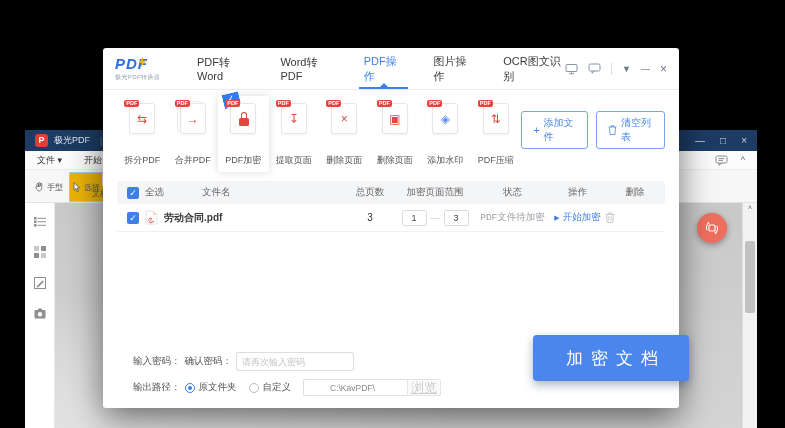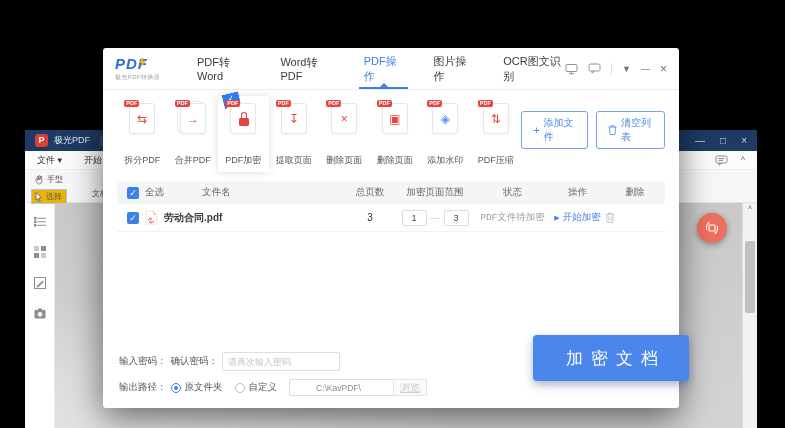--- a/index.html
+++ b/index.html
@@ -12,21 +12,21 @@
   .bw-plogo{width:13px;height:13px;background:#e23c39;border-radius:3px;color:#fff;font-size:9px;font-weight:bold;text-align:center;line-height:13px;}
   .bw-title{color:#dde5ef;font-size:9px;}
   .bw-sep{color:rgba(255,255,255,.3);font-size:9px;margin:0 4px;}
   .bw-tabicon{width:10px;height:12px;border:1px solid rgba(255,255,255,.55);border-radius:2px;}
   .bw-controls{margin-left:auto;display:flex;gap:15px;color:#cdd6e2;font-size:10px;}
   .bw-controls span{cursor:default;line-height:21px;}
   .bw-menubar{height:19px;background:#fbfbfb;border-bottom:1px solid #ededed;display:flex;align-items:center;padding:0 12px;gap:22px;font-size:9px;color:#333;}
   .bw-menu-right{margin-left:auto;display:flex;align-items:center;gap:13px;color:#777;}
   .bw-chevup{font-size:9px;color:#666;}
   .bw-toolbar{height:33px;background:#f7f7f7;border-bottom:1px solid #e2e2e2;display:flex;padding:2px 0 0 6px;font-size:8px;color:#555;position:relative;}
-  .bw-tool-rows{display:flex;flex-direction:column;gap:2px;}
+  .bw-tool-rows{display:flex;flex-direction:row;gap:2px;}
   .bw-tool-row{display:flex;align-items:center;gap:3px;padding:1px 3px;border:1px solid transparent;}
   .bw-tool-row.selected{border:1px solid #a9c6ec;background:#eab308;}
   .bw-bigtool{position:absolute;left:62px;top:2px;width:42px;text-align:center;}
   .bw-lockdoc{width:13px;height:15px;margin:0 auto;background:#fff;border:1px solid #e0b; border:1px solid #eee;border-radius:2px;position:relative;}
   .bw-lockdoc .lockbody{position:absolute;left:3px;top:6px;width:6px;height:5px;background:#e5453e;border-radius:1px;}
   .bw-lockdoc .lockring{position:absolute;left:4px;top:2px;width:4px;height:4px;border:1px solid #e5453e;border-bottom:none;border-radius:3px 3px 0 0;}
   .bw-bigtool-label{font-size:8px;color:#555;margin-top:1px;white-space:nowrap;}
   .bw-body{display:flex;height:225px;}
   .bw-sidebar{width:30px;background:#fff;border-right:1px solid #e9e9e9;display:flex;flex-direction:column;align-items:center;padding-top:14px;gap:19px;color:#8f8f8f;}
   .bw-docarea{flex:1;background:linear-gradient(180deg,#c9c9c9,#d4d4d4);position:relative;}
@@ -86,33 +86,33 @@
   .hd-filename{margin-left:32px;}
   .fname{font-weight:bold;color:#3c3c3c;}
   .range-input{width:25px;height:16px;border:1px solid #dcdcdc;border-radius:2px;font-size:9px;text-align:center;color:#444;padding:0;}
   .range-dash{color:#c9c9c9;font-size:9px;}
   .status-txt{color:#9aa0a6;font-size:9.5px;font-family:Liberation Mono, monospace;}
   .action-link{color:#3f7ce8;font-size:9.5px;display:inline-flex;align-items:center;gap:3px;cursor:default;}
   .action-link .play{font-size:7px;}
   .rowtrash{color:#b9bdc2;}
 
   
-  .fw-form{position:absolute;left:16px;bottom:12px;font-size:9.5px;color:#555;}
+  .fw-form{position:absolute;left:30px;bottom:12px;font-size:9.5px;color:#555;}
   .frow{display:flex;align-items:center;margin-top:8px;}
   .frow label{margin-right:4px;}
   .ti{height:19px;border:1px solid #ddd;border-radius:2px;font-size:9px;color:#666;padding:0 5px;}
   .ti::placeholder{color:#c4c4c4;}
   .ti.pw1{width:108px;margin-right:16px;}
   .ti.pw2{width:118px;}
   .radio{width:10px;height:10px;border:1px solid #bbb;border-radius:50%;margin-right:4px;position:relative;flex:none;}
   .radio.sel{border-color:#3e7fe8;}
   .radio.sel::after{content:"";position:absolute;left:2px;top:2px;width:4px;height:4px;border-radius:50%;background:#3e7fe8;}
   .radio-item{display:flex;align-items:center;margin-right:12px;}
   .ti.path{width:104px;height:17px;font-size:8.5px;color:#888;border-right:none;border-radius:2px 0 0 2px;padding-left:26px;}
-  .btn-browse{height:17px;width:34px;background:#fafafa;border:1px solid #e4e4e4;border-radius:0 2px 2px 0;color:#ccc;font-size:10px;line-height:15px;text-align:center;text-decoration:underline;}
+  .btn-browse{height:17px;width:34px;background:#fafafa;border:1px solid #e4e4e4;border-radius:0 2px 2px 0;color:#ccc;font-size:13px;line-height:15px;text-align:center;text-decoration:underline;}
 
   
   .primary{position:absolute;left:533px;top:335px;width:156px;height:46px;background:#4a86ec;border-radius:4px;color:#fff;font-size:17px;letter-spacing:8px;display:flex;align-items:center;justify-content:center;padding-left:10px;z-index:9;box-shadow:0 4px 10px rgba(20,40,90,.35);cursor:default;}
 
   svg{display:block;}
 </style>
 </head>
 <body>
 
 <div id="canvas">

